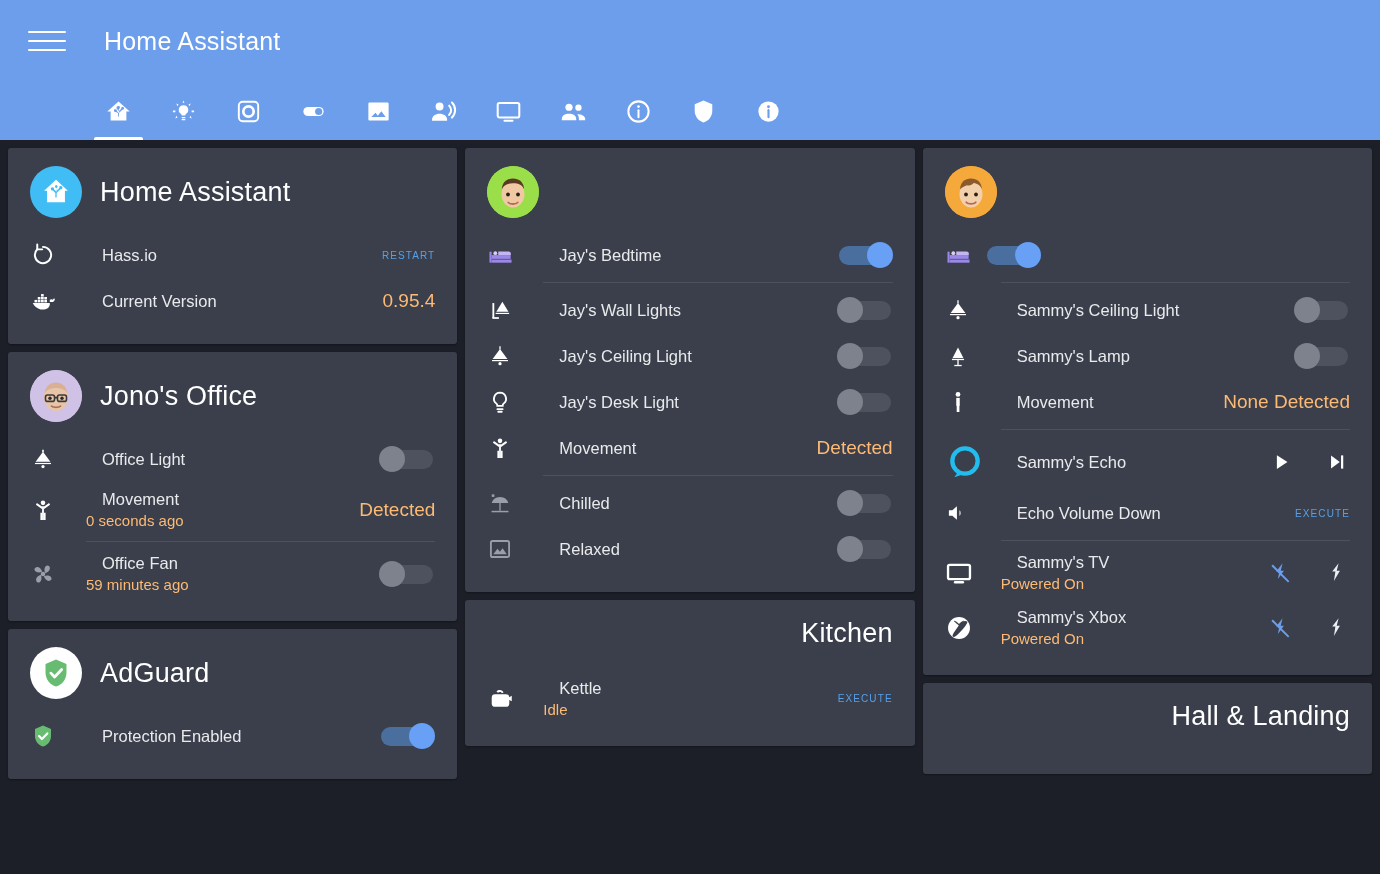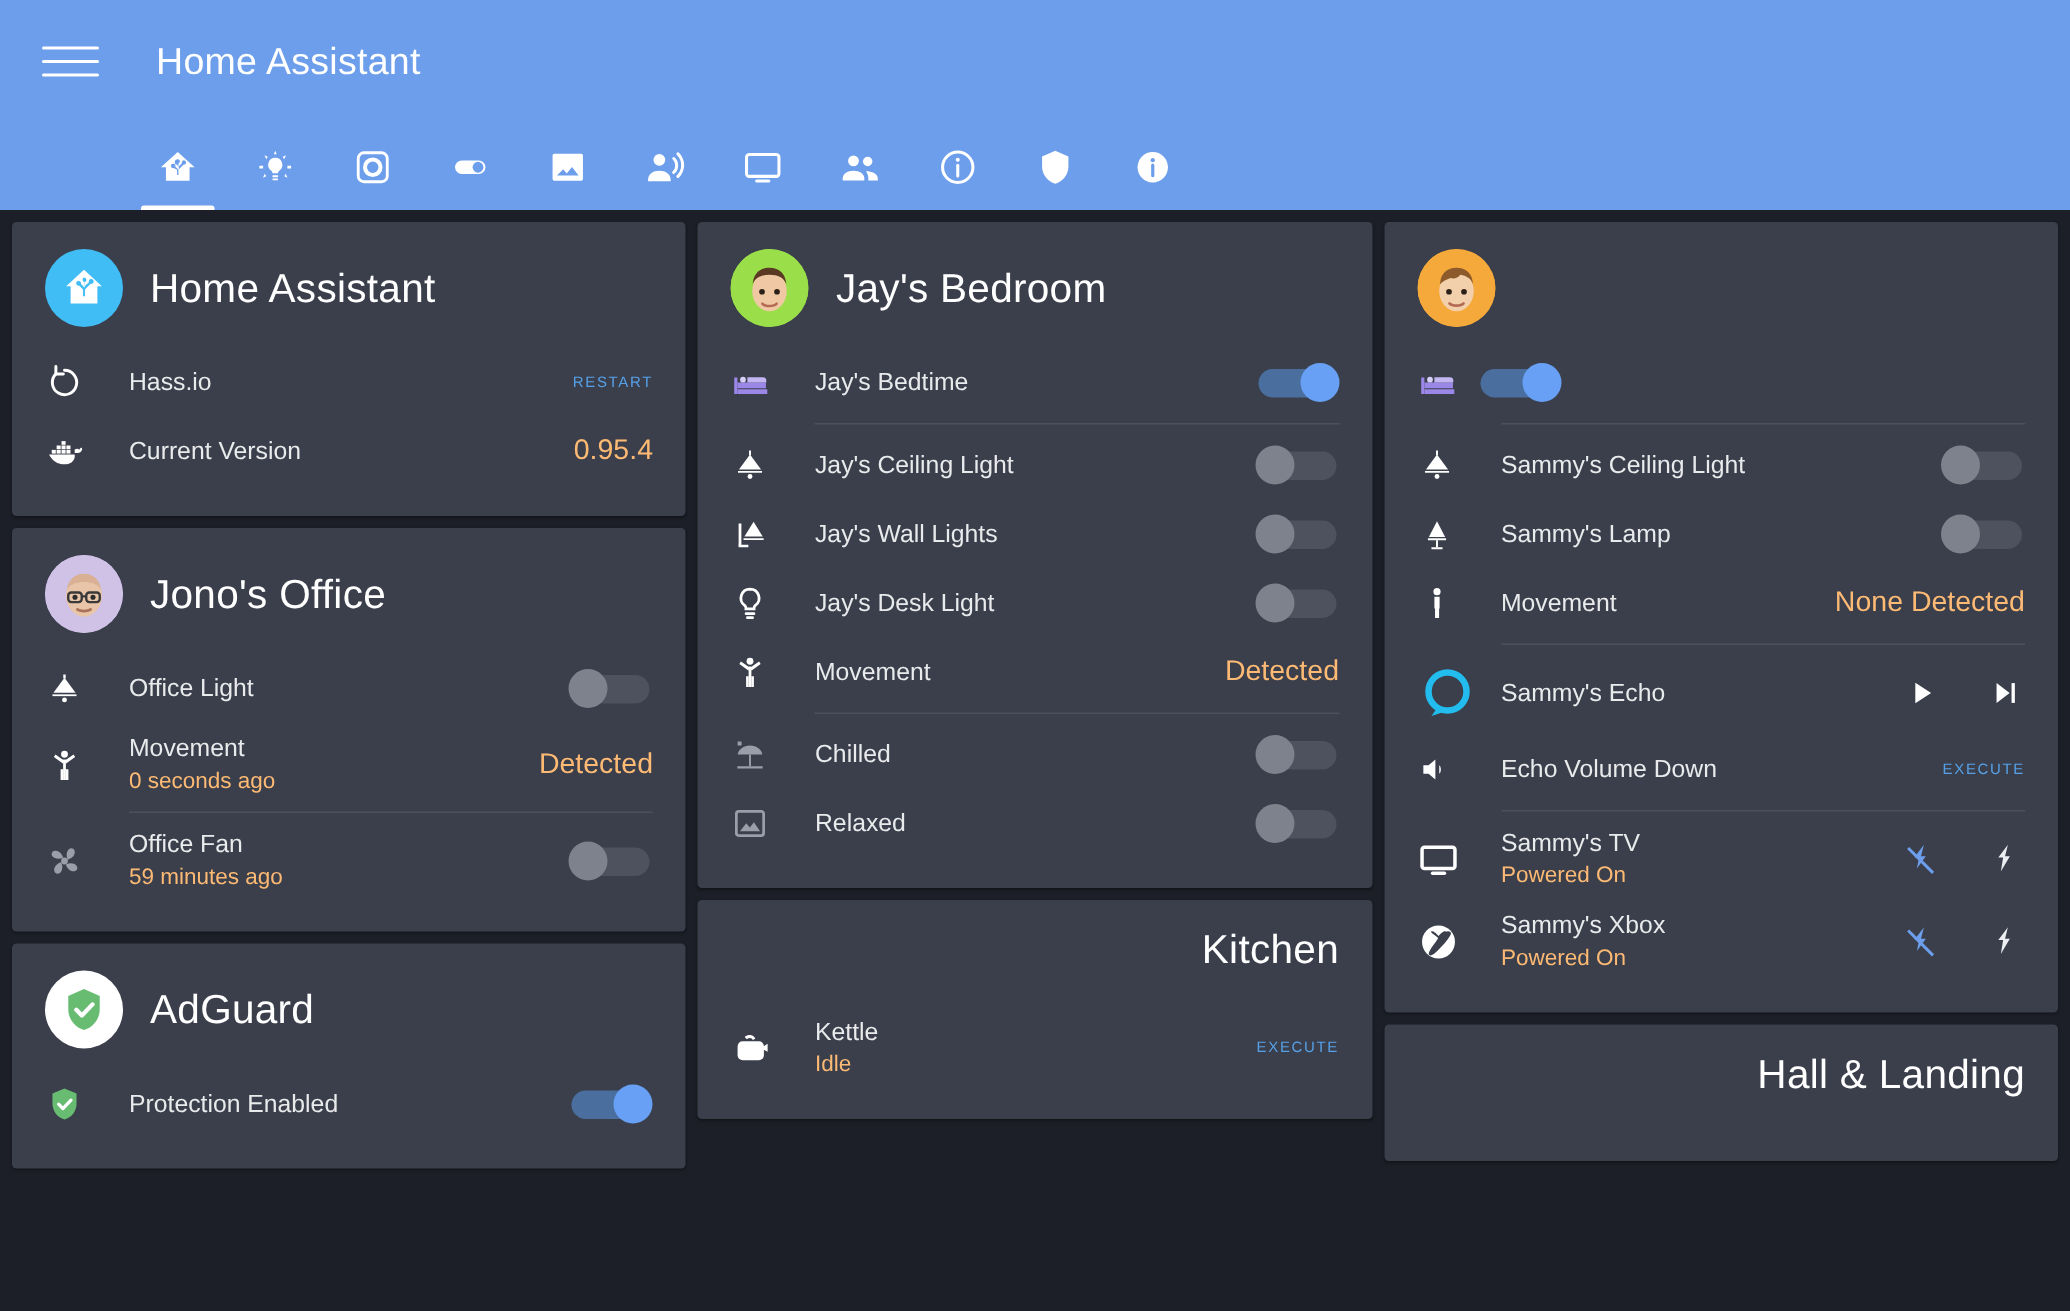--- a/index.html
+++ b/index.html
@@ -94,21 +94,21 @@
     padding: 7px 0;
     position: relative;
   }
   .row .rowicon {
     width: 40px; flex: 0 0 40px;
     display: flex; align-items: center; justify-content: flex-start;
   }
   .row .rowtext { flex: 1 1 auto; min-width: 0; padding-left: 16px; }
   .row .name {
     color: #e9eaec; font-size: 16.5px; line-height: 20px;
-    white-space: nowrap; overflow: hidden; text-overflow: ellipsis;
+    white-space: nowrap; overflow: hidden; text-overflow: ellipsis; margin-left: 16px;
   }
   .row .sub {
     color: #fdba74; font-size: 15px; line-height: 19px; margin-top: 2px;
   }
   .row .value {
     color: #fdba74; font-size: 19px; white-space: nowrap; padding-left: 10px;
   }
   .row .action {
     color: #56a0e8; font-size: 10px; letter-spacing: 1.1px;
     white-space: nowrap; cursor: pointer; padding-left: 10px;
@@ -381,21 +381,20 @@
         <div class="avatar" style="background:#9ade4a;">
           <svg width="52" height="52" viewBox="0 0 52 52">
             <circle cx="26" cy="26" r="26" fill="#9ade4a"></circle>
             <ellipse cx="26" cy="28" rx="11.5" ry="13.5" fill="#f0c9a4"></ellipse>
             <path d="M14.8 23.5C15.3 15.8 20 12.5 26 12.5s10.7 3.3 11.2 11c-1.5-4.4-5.6-6.3-11.2-6.3s-9.7 1.9-11.2 6.3z" fill="#5a3a23"></path>
             <circle cx="21" cy="28.5" r="1.9" fill="#2c2118"></circle>
             <circle cx="31" cy="28.5" r="1.9" fill="#2c2118"></circle>
             <path d="M21.3 36.5c1.7 2 7.7 2 9.4 0" stroke="#b56b53" stroke-width="1.8" fill="none" stroke-linecap="round"></path>
           </svg>
         </div>
-        <div class="card-title">Jay's Bedroom</div>
       </div>
 
       <div class="row">
         <div class="rowicon">
           <svg width="27" height="27" viewBox="0 0 24 24" fill="#9b87e8">
               <path d="M2.2 8.6h1.9v9.8H2.2z"></path>
               <path d="M4.1 11.6H21v3.4H4.1z"></path>
               <path d="M4.1 15.6h17.7v2.8H4.1z"></path>
               <circle cx="7.4" cy="9.9" r="1.7" fill="#d8d0f7"></circle>
               <path d="M10 8.4h9.2a2 2 0 0 1 2 2v1.2H10V8.4z" fill="#c3b6f2"></path>
@@ -408,47 +407,47 @@
             <span class="track"></span>
             <span class="knob"></span>
           </div>
       </div>
 
       <div class="divider"></div>
 
       <div class="row">
         <div class="rowicon">
           <svg width="26" height="26" viewBox="0 0 24 24" fill="#fff">
-              <path d="M11.4 3h1.2v3h-1.2z"></path>
-              <path d="M12 5.6 5.2 14.8h13.6L12 5.6z"></path>
-              <path d="M4.6 15.7h14.8v1.1H4.6z"></path>
-              <circle cx="12" cy="19.1" r="1.5"></circle>
-            </svg>
-        </div>
-        <div class="rowtext">
-          <div class="name">Jay's Ceiling Light</div>
-        </div>
-        <div class="toggle off">
-            <span class="track"></span>
-            <span class="knob"></span>
-          </div>
-      </div>
-
-      <div class="row">
-        <div class="rowicon">
-          <svg width="26" height="26" viewBox="0 0 24 24" fill="#fff">
               <path d="M14.2 4.4 8.6 13.6h11.2L14.2 4.4z"></path>
               <path d="M8 14.6h12.4v1.1H8z"></path>
               <path d="M5 5.6h1.7v13.8H5z"></path>
               <path d="M5 18.6h6v1.6H5z"></path>
               <path d="M6.7 11.4h7.6v1.2H6.7z" opacity="0"></path>
             </svg>
         </div>
         <div class="rowtext">
           <div class="name">Jay's Wall Lights</div>
+        </div>
+        <div class="toggle off">
+            <span class="track"></span>
+            <span class="knob"></span>
+          </div>
+      </div>
+
+      <div class="row">
+        <div class="rowicon">
+          <svg width="26" height="26" viewBox="0 0 24 24" fill="#fff">
+              <path d="M11.4 3h1.2v3h-1.2z"></path>
+              <path d="M12 5.6 5.2 14.8h13.6L12 5.6z"></path>
+              <path d="M4.6 15.7h14.8v1.1H4.6z"></path>
+              <circle cx="12" cy="19.1" r="1.5"></circle>
+            </svg>
+        </div>
+        <div class="rowtext">
+          <div class="name">Jay's Ceiling Light</div>
         </div>
         <div class="toggle off">
             <span class="track"></span>
             <span class="knob"></span>
           </div>
       </div>
 
       <div class="row">
         <div class="rowicon">
           <svg width="26" height="26" viewBox="0 0 24 24" fill="none" stroke="#fff" stroke-width="1.7">

